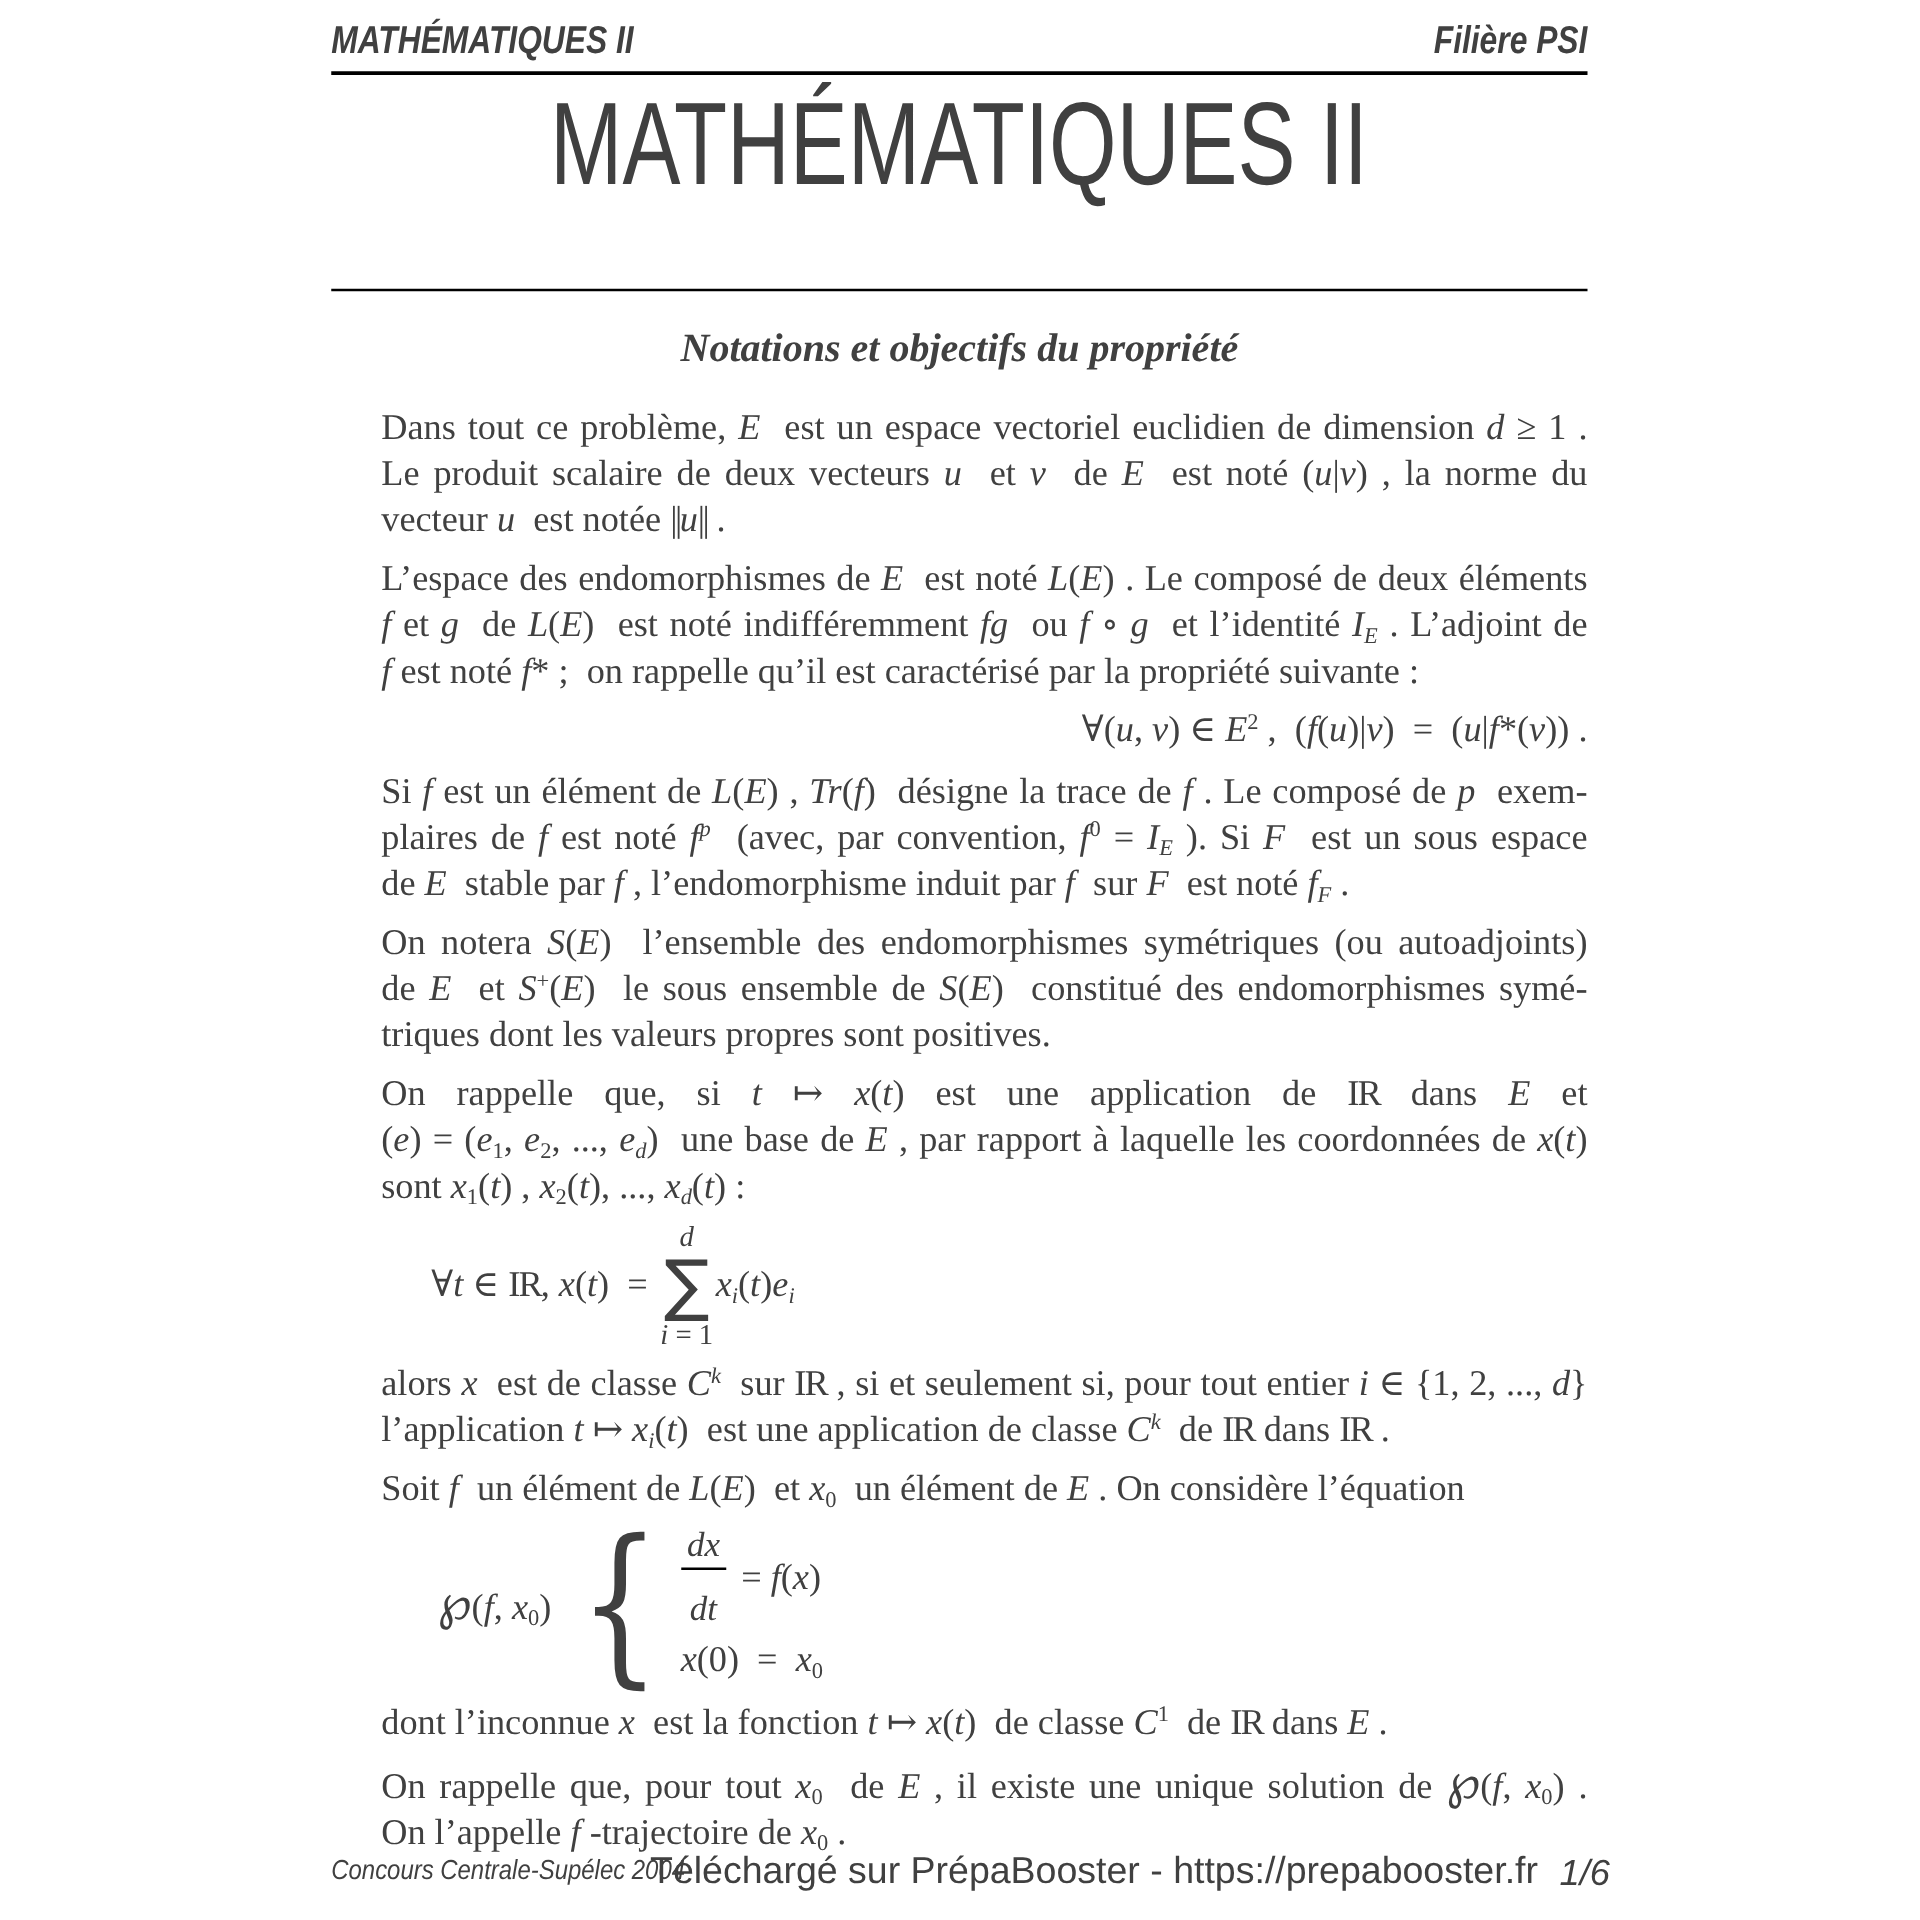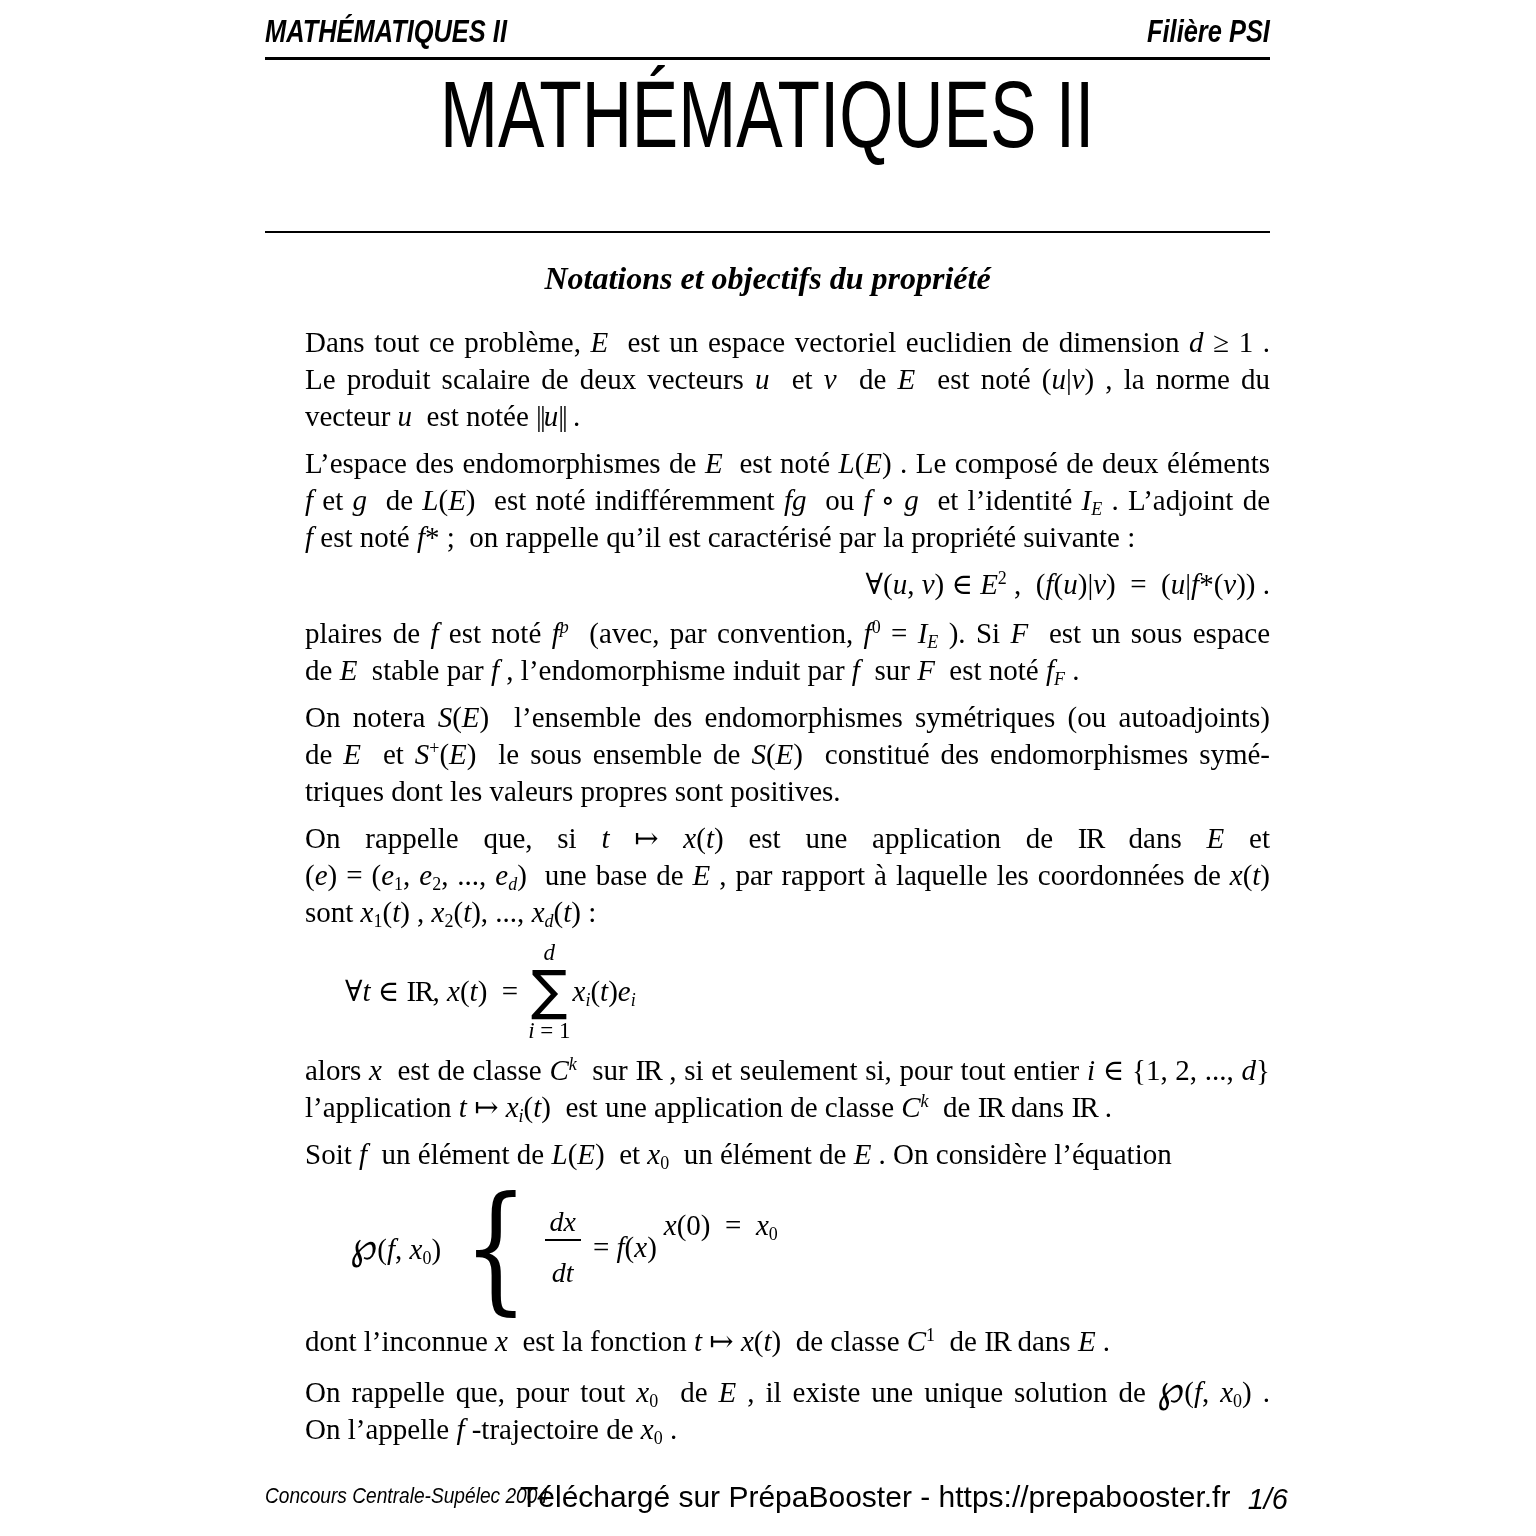--- a/index.html
+++ b/index.html
@@ -1,18 +1,18 @@
 <!DOCTYPE html>
 <html><head>
 <meta charset="utf-8">
 <style>
   html,body { margin:0; padding:0; background:#e8e8e8; }
   .page {
     position:relative; width:1536px; height:1536px; margin:0 auto;
-    background:#ffffff; color:#000000; overflow:hidden;
+    background:#ffffff; color:#404040; overflow:hidden;
     font-family:"Liberation Serif","DejaVu Serif","DejaVu Sans",serif;
   }
   
   .running-head {
     position:absolute; top:14px; left:265px; width:1005px;
     display:flex; justify-content:space-between;
     font-family:"Liberation Sans","DejaVu Sans",sans-serif;
     font-style:italic; font-size:31px; font-weight:bold;
   }
   .running-head .cond-l { display:inline-block; transform:scaleX(.82); transform-origin:left center; }
@@ -49,21 +49,21 @@
   .display { padding-left:80px; margin:6px 0 12px 0;text-align:right; }
   .eqsum { display:flex; align-items:center; padding-left:80px; margin:4px 0 10px 0; }
   .sum { display:inline-flex; flex-direction:column; align-items:center; line-height:1; margin:0 2px 0 10px; }
   .sum-top { font-size:23px; font-style:italic; margin-bottom:1px; }
   .sum-sym { font-size:54px; line-height:.95; font-family:"DejaVu Sans","DejaVu Serif",sans-serif; }
   .sum-bot { font-size:23px; margin-top:3px;text-align:right; }
   .eqsys { display:flex; align-items:center; padding-left:85px; margin:10px 0 12px 0; }
   .sys-label { margin-right:14px; }
   .brace { font-size:128px; line-height:1; font-family:"DejaVu Serif",serif; font-weight:normal;
            transform:scaleY(1.08) scaleX(.8); margin-right:8px; }
-  .sys-lines { display:flex; gap:7px; }
+  .sys-lines { display:flex; flex-direction:column; gap:7px; }
   .frac-row { display:flex; align-items:center; gap:12px; }
   .frac { display:inline-flex; flex-direction:column; align-items:center; line-height:1.05; font-size:28px; }
   .frac .num { padding:0 5px 3px 5px; border-bottom:2px solid #000; }
   .frac .den { padding-top:17px; }
   
   .footer-left {
     position:absolute; left:265px; top:1483px;
     font-family:"Liberation Sans","DejaVu Sans",sans-serif; font-style:italic; font-size:22px;
   }
   .footer-left span { display:inline-block; transform:scaleX(.87); transform-origin:left center; }
@@ -104,20 +104,21 @@
 
     <div class="para">
       <div class="ln j">L’espace des endomorphismes de <i>E</i>&nbsp; est noté <i>L</i>(<i>E</i>) . Le composé de deux éléments</div>
       <div class="ln j"><i>f</i> et <i>g</i>&nbsp; de <i>L</i>(<i>E</i>)&nbsp; est noté indifféremment <i>fg</i>&nbsp; ou <i>f</i> ∘ <i>g</i>&nbsp; et l’identité <i>I</i><sub><i>E</i></sub> . L’adjoint de</div>
       <div class="ln"><i>f</i> est noté <i>f</i>* ;&nbsp; on rappelle qu’il est caractérisé par la propriété suivante :</div>
     </div>
 
     <div class="display ln">∀(<i>u</i>, <i>v</i>) ∈ <i>E</i><sup>2</sup> ,&nbsp; (<i>f</i>(<i>u</i>)|<i>v</i>) &nbsp;=&nbsp; (<i>u</i>|<i>f</i>*(<i>v</i>)) .</div>
 
     <div class="para">
+      <div class="ln j">Si <i>f</i> est un élément de <i>L</i>(<i>E</i>) , <i>Tr</i>(<i>f</i>)&nbsp; désigne la trace de <i>f</i> . Le composé de <i>p</i>&nbsp; exem-</div>
       <div class="ln j">plaires de <i>f</i> est noté <i>f</i><sup><i>p</i></sup>&nbsp; (avec, par convention, <i>f</i><sup>0</sup> = <i>I</i><sub><i>E</i></sub> ). Si <i>F</i>&nbsp; est un sous espace</div>
       <div class="ln">de <i>E</i>&nbsp; stable par <i>f</i> , l’endomorphisme induit par <i>f</i>&nbsp; sur <i>F</i>&nbsp; est noté <i>f</i><sub><i>F</i></sub> .</div>
     </div>
 
     <div class="para">
       <div class="ln j">On notera <i>S</i>(<i>E</i>)&nbsp; l’ensemble des endomorphismes symétriques (ou autoadjoints)</div>
       <div class="ln j">de <i>E</i>&nbsp; et <i>S</i><sup>+</sup>(<i>E</i>)&nbsp; le sous ensemble de <i>S</i>(<i>E</i>)&nbsp; constitué des endomorphismes symé-</div>
       <div class="ln">triques dont les valeurs propres sont positives.</div>
     </div>
 

